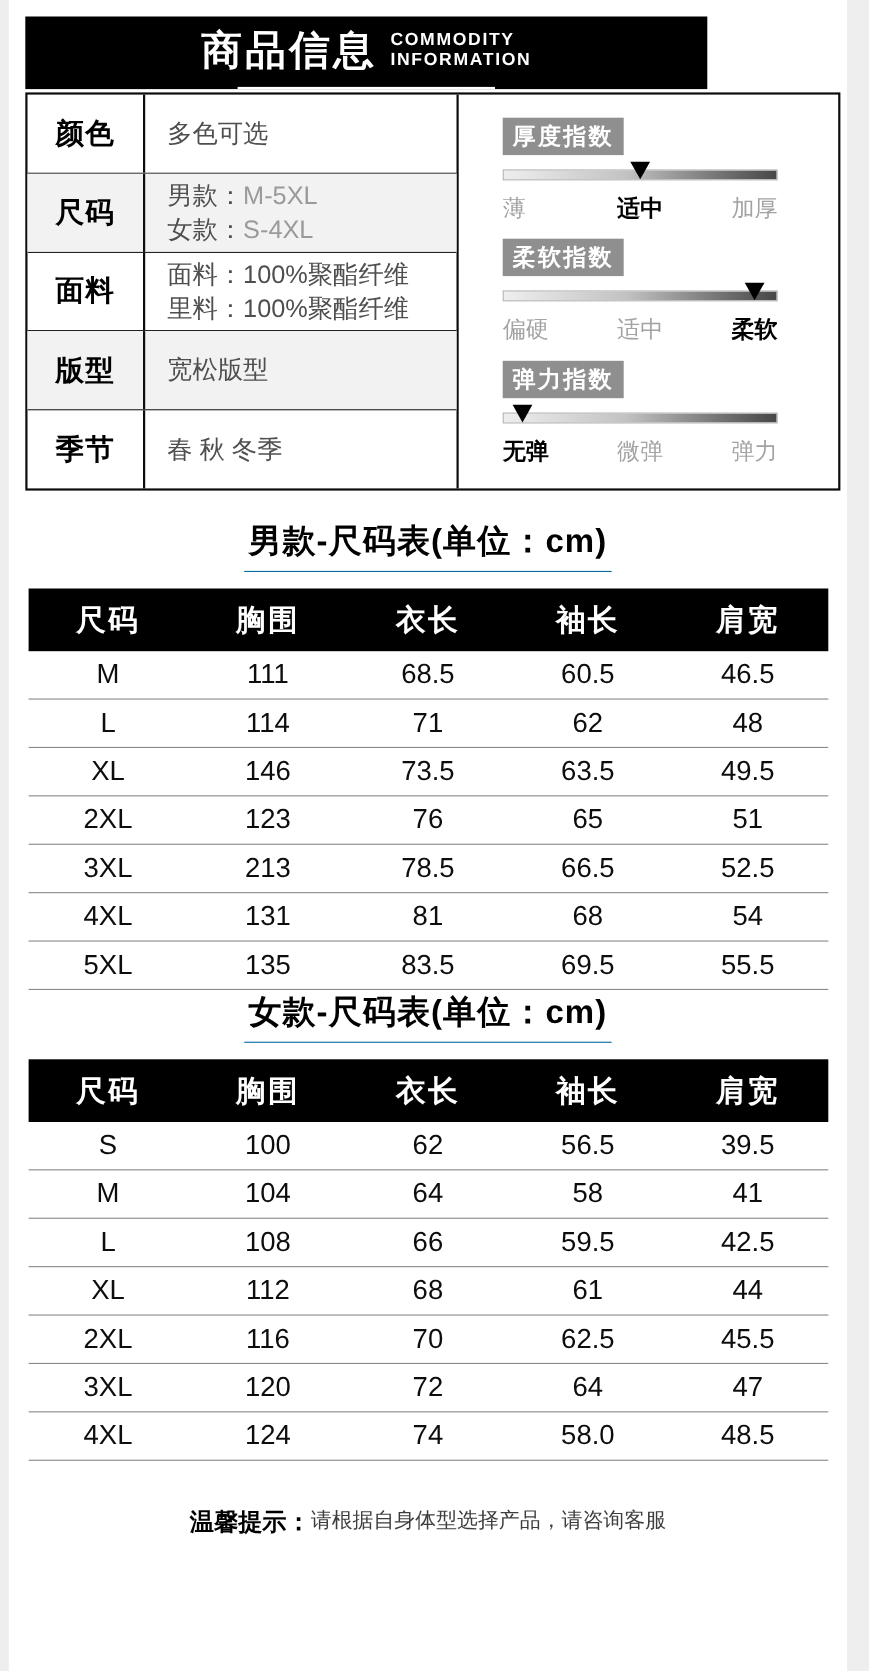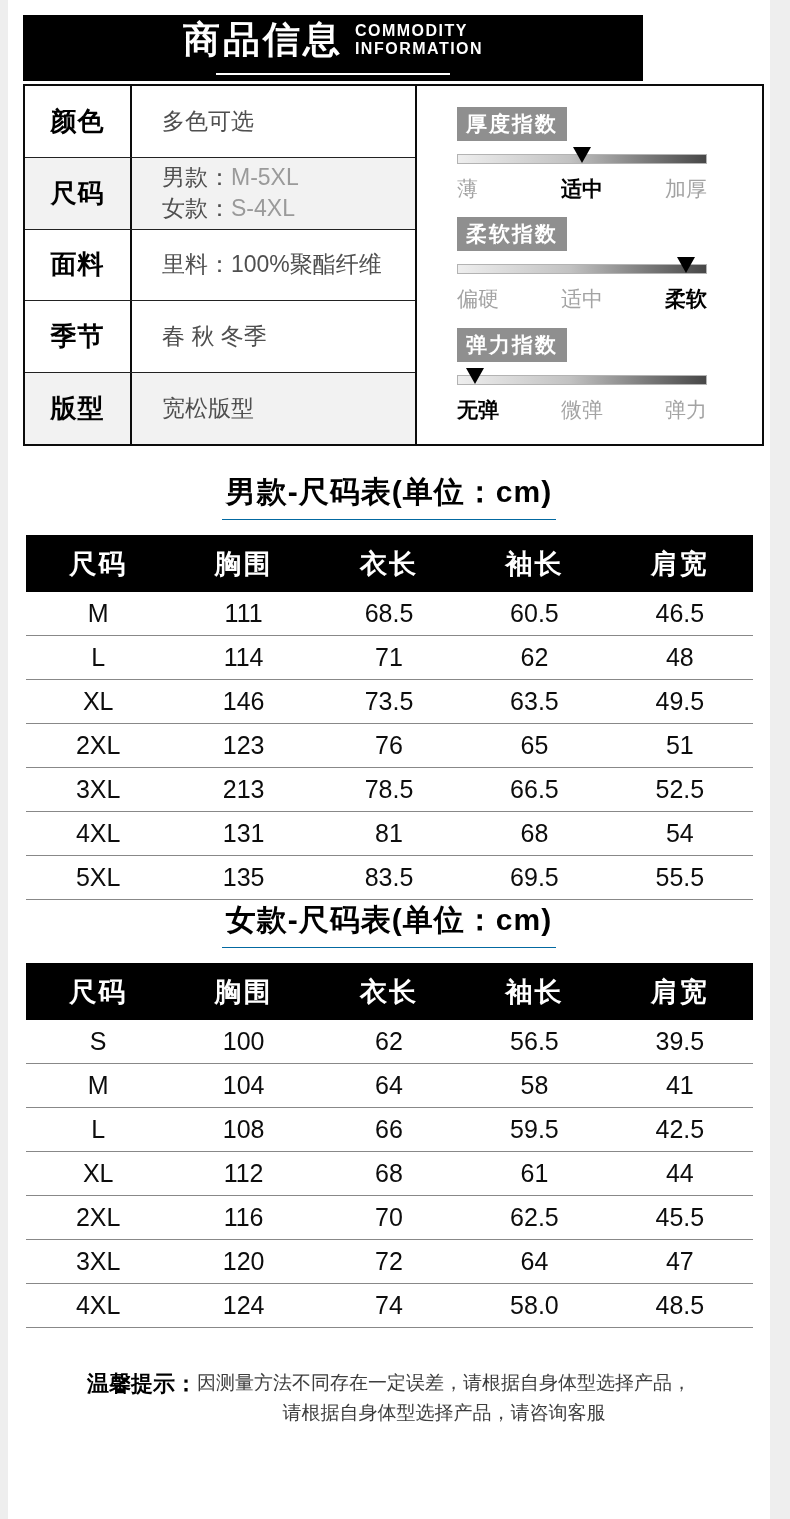--- a/index.html
+++ b/index.html
@@ -17,21 +17,21 @@
     overflow: hidden;
   }
 
   
   .banner {
     margin: 15px auto 0 15px;
     width: 620px;
     height: 66px;
     background: #000;
     display: flex;
-    align-items: flex-start;
+    align-items: flex-end;
     justify-content: center;
   }
   .banner-inner { position: relative; display: flex; align-items: center; padding-bottom: 10px; }
   .banner-cn { color: #fff; font-size: 37px; font-weight: 700; letter-spacing: 3px; }
   .banner-en { display: flex; flex-direction: column; margin-left: 12px; color: #fff;
                font-size: 16px; font-weight: 700; letter-spacing: 1.5px; line-height: 1.12; }
   .banner-underline { position: absolute; left: 50%; transform: translateX(-50%);
                bottom: 0; width: 234px; height: 2px; background: #fff; }
 
   
@@ -44,21 +44,21 @@
   }
   .attr-table { width: 392px; display: flex; flex-direction: column; border-right: 2px solid #0c0c0c; }
   .attr-row { flex: 1; display: flex; border-bottom: 1px solid #222; }
   .attr-row:last-child { border-bottom: none; }
   .attr-row.alt { background: #f2f2f2; }
   .attr-label {
     width: 107px; border-right: 2px solid #0c0c0c;
     display: flex; align-items: center; justify-content: center;
     font-size: 26px; font-weight: 700; color: #000; letter-spacing: 1px;
   }
-  .attr-value { flex: 1; display: flex; flex-direction: column; justify-content: center; padding-left: 30px; }
+  .attr-value { flex: 1; display: flex; flex-direction: column; justify-content: center; padding-left: 20px; }
   .attr-line { font-size: 23px; color: #4f4f4f; line-height: 31px; }
   .attr-line .lite { color: #9a9a9a; }
 
   .idx-panel { flex: 1; display: flex; flex-direction: column; justify-content: space-evenly; padding: 6px 0 6px 40px; }
   .idx-block { }
   .idx-badge { display: inline-block; background: #8f8f8f; color: #fff;
                font-size: 21px; font-weight: 600; letter-spacing: 2px; padding: 3px 9px; }
   .idx-bar { position: relative; margin-top: 13px; width: 250px; height: 10px;
              border: 1px solid #b3b3b3;
              background: linear-gradient(90deg, #eeeeee, #c2c2c2 45%, #767676 78%, #474747); }
@@ -120,35 +120,36 @@
         <div class="attr-label">尺码</div>
         <div class="attr-value">
           <div class="attr-line"><span>男款：</span><span class="lite">M-5XL</span></div>
           <div class="attr-line"><span>女款：</span><span class="lite">S-4XL</span></div>
         </div>
       </div>
 
       <div class="attr-row">
         <div class="attr-label">面料</div>
         <div class="attr-value">
+          <div class="attr-line"><span>面料：</span><span>100%聚酯纤维</span></div>
           <div class="attr-line"><span>里料：</span><span>100%聚酯纤维</span></div>
+        </div>
+      </div>
+
+      <div class="attr-row alt">
+        <div class="attr-label">版型</div>
+        <div class="attr-value">
+          <div class="attr-line"><span>宽松版型</span></div>
         </div>
       </div>
 
       <div class="attr-row">
         <div class="attr-label">季节</div>
         <div class="attr-value">
           <div class="attr-line"><span>春 秋 冬季</span></div>
-        </div>
-      </div>
-
-      <div class="attr-row alt">
-        <div class="attr-label">版型</div>
-        <div class="attr-value">
-          <div class="attr-line"><span>宽松版型</span></div>
         </div>
       </div>
 
 
     </div>
 
     <div class="idx-panel">
 
       <div class="idx-block">
         <span class="idx-badge">厚度指数</span>
@@ -313,18 +314,17 @@
           <span class="tcell">74</span>
           <span class="tcell">58.0</span>
           <span class="tcell">48.5</span>
         </div>
       </div>
   </div>
 
   <div class="footer-note">
     <span class="footer-prefix">温馨提示：</span>
     <span class="footer-text">
-      <div class="l1">因测量方法不同存在一定误差，请根据自身体型选择产品，</div>
       <div class="l2">请根据自身体型选择产品，请咨询客服</div>
     </span>
   </div>
 
 </div>
 
 </body></html>

